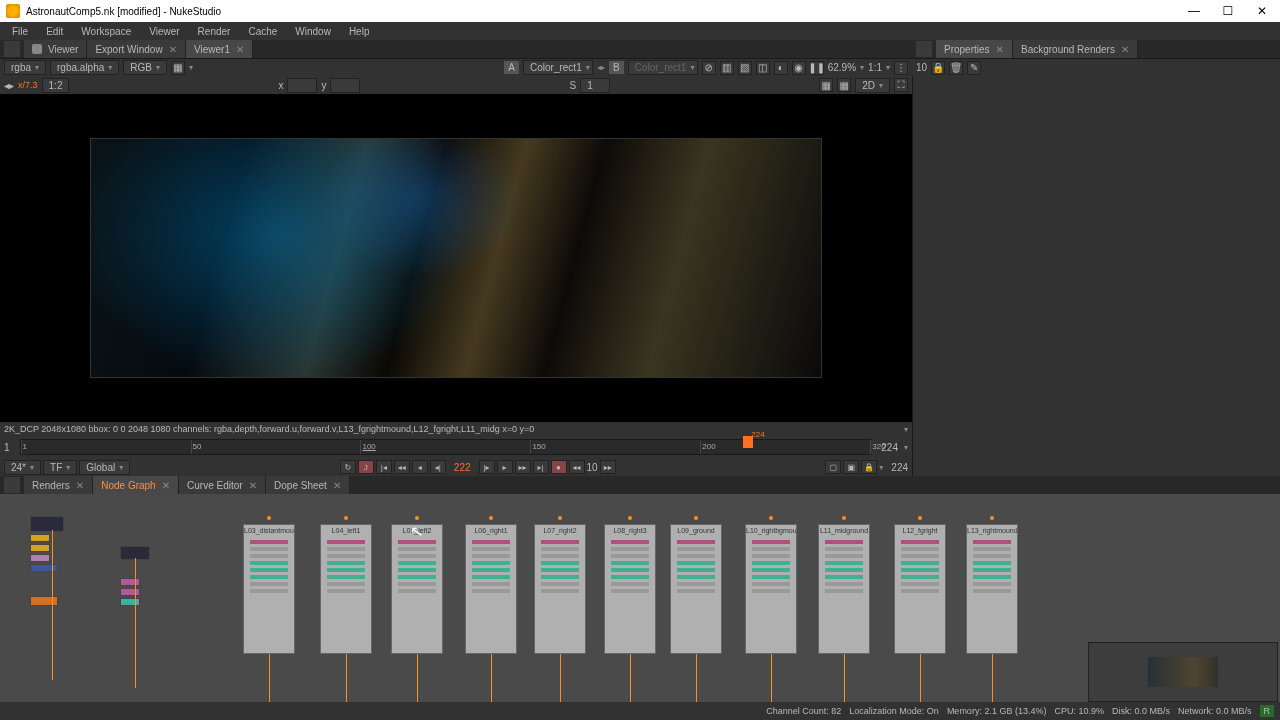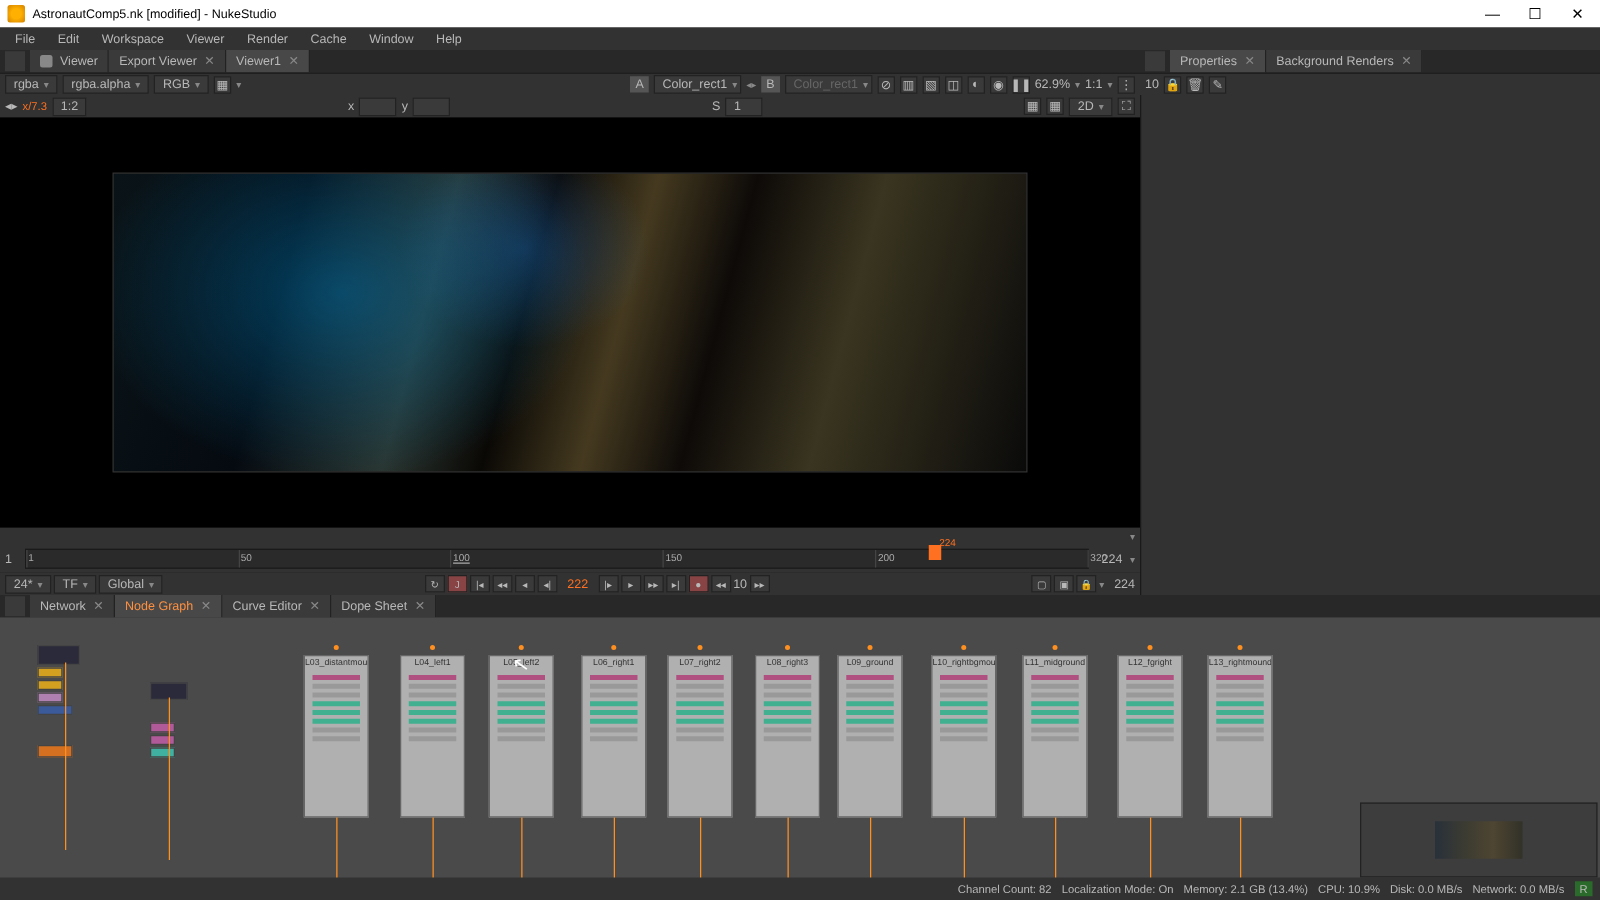--- a/index.html
+++ b/index.html
@@ -82,21 +82,21 @@
   </div>
 
 <div style="display:flex;">
   <div class="toolbar-tabs" style="width:912px;" id="tabs-left">
       <div style="width: 16px; height: 16px; background: rgb(58, 58, 58); margin: 1px 4px;"></div>
       <div class="tab">
         <span class="tab-ico"></span>
         <span>Viewer</span>
       </div>
       <div class="tab">
-        <span>Export Viewer</span>
+        <span>Export Window</span>
         <span class="close-x">✕</span>
       </div>
       <div class="tab active">
         <span>Viewer1</span>
         <span class="close-x">✕</span>
       </div>
     </div>
   <div class="toolbar-tabs" style="flex:1;" id="tabs-right">
     <div style="width:16px;height:16px;background:#3a3a3a;margin:1px 4px;"></div>
   <div class="tab active">
@@ -183,20 +183,21 @@
       <div class="dd">
           <span>2D</span>
           <span class="carat">▾</span>
         </div>
       <div class="btn-ico">⛶</div>
     </div>
     <div class="viewport">
       <div class="vp-img"></div>
     </div>
     <div class="info-line">
+      <span>2K_DCP 2048x1080  bbox: 0 0 2048 1080 channels: rgba,depth,forward.u,forward.v,L13_fgrightmound,L12_fgright,L11_midg   x=0 y=0</span>
         <div class="spacer"></div>
         <span class="carat">▾</span>
     </div>
     <div class="timeline">
       <span>1</span>
       <div class="tl-track" id="tl-track">
         <div class="playhead"></div>
       <div class="tl-tick" style="left: 0%;"></div>
           <div class="tl-lbl" style="left: calc(0% + 2px);">1</div>
           <div class="tl-tick" style="left: 20%;"></div>
@@ -250,21 +251,21 @@
       <span class="carat">▾</span>
       <span style="margin-left:6px;">224</span>
     </div>
   </div>
   <div class="right-panel"></div>
 </div>
 
 <div class="bottom-tabs" id="bottom-tabs">
     <div style="width: 16px; height: 16px; background: rgb(58, 58, 58); margin: 1px 4px;"></div>
     <div class="tab">
-      <span>Network</span>
+      <span>Renders</span>
       <span class="close-x">✕</span>
     </div>
     <div class="tab active">
       <span style="color: rgb(255, 144, 64);">Node Graph</span>
       <span class="close-x">✕</span>
     </div>
     <div class="tab">
       <span>Curve Editor</span>
       <span class="close-x">✕</span>
     </div>

